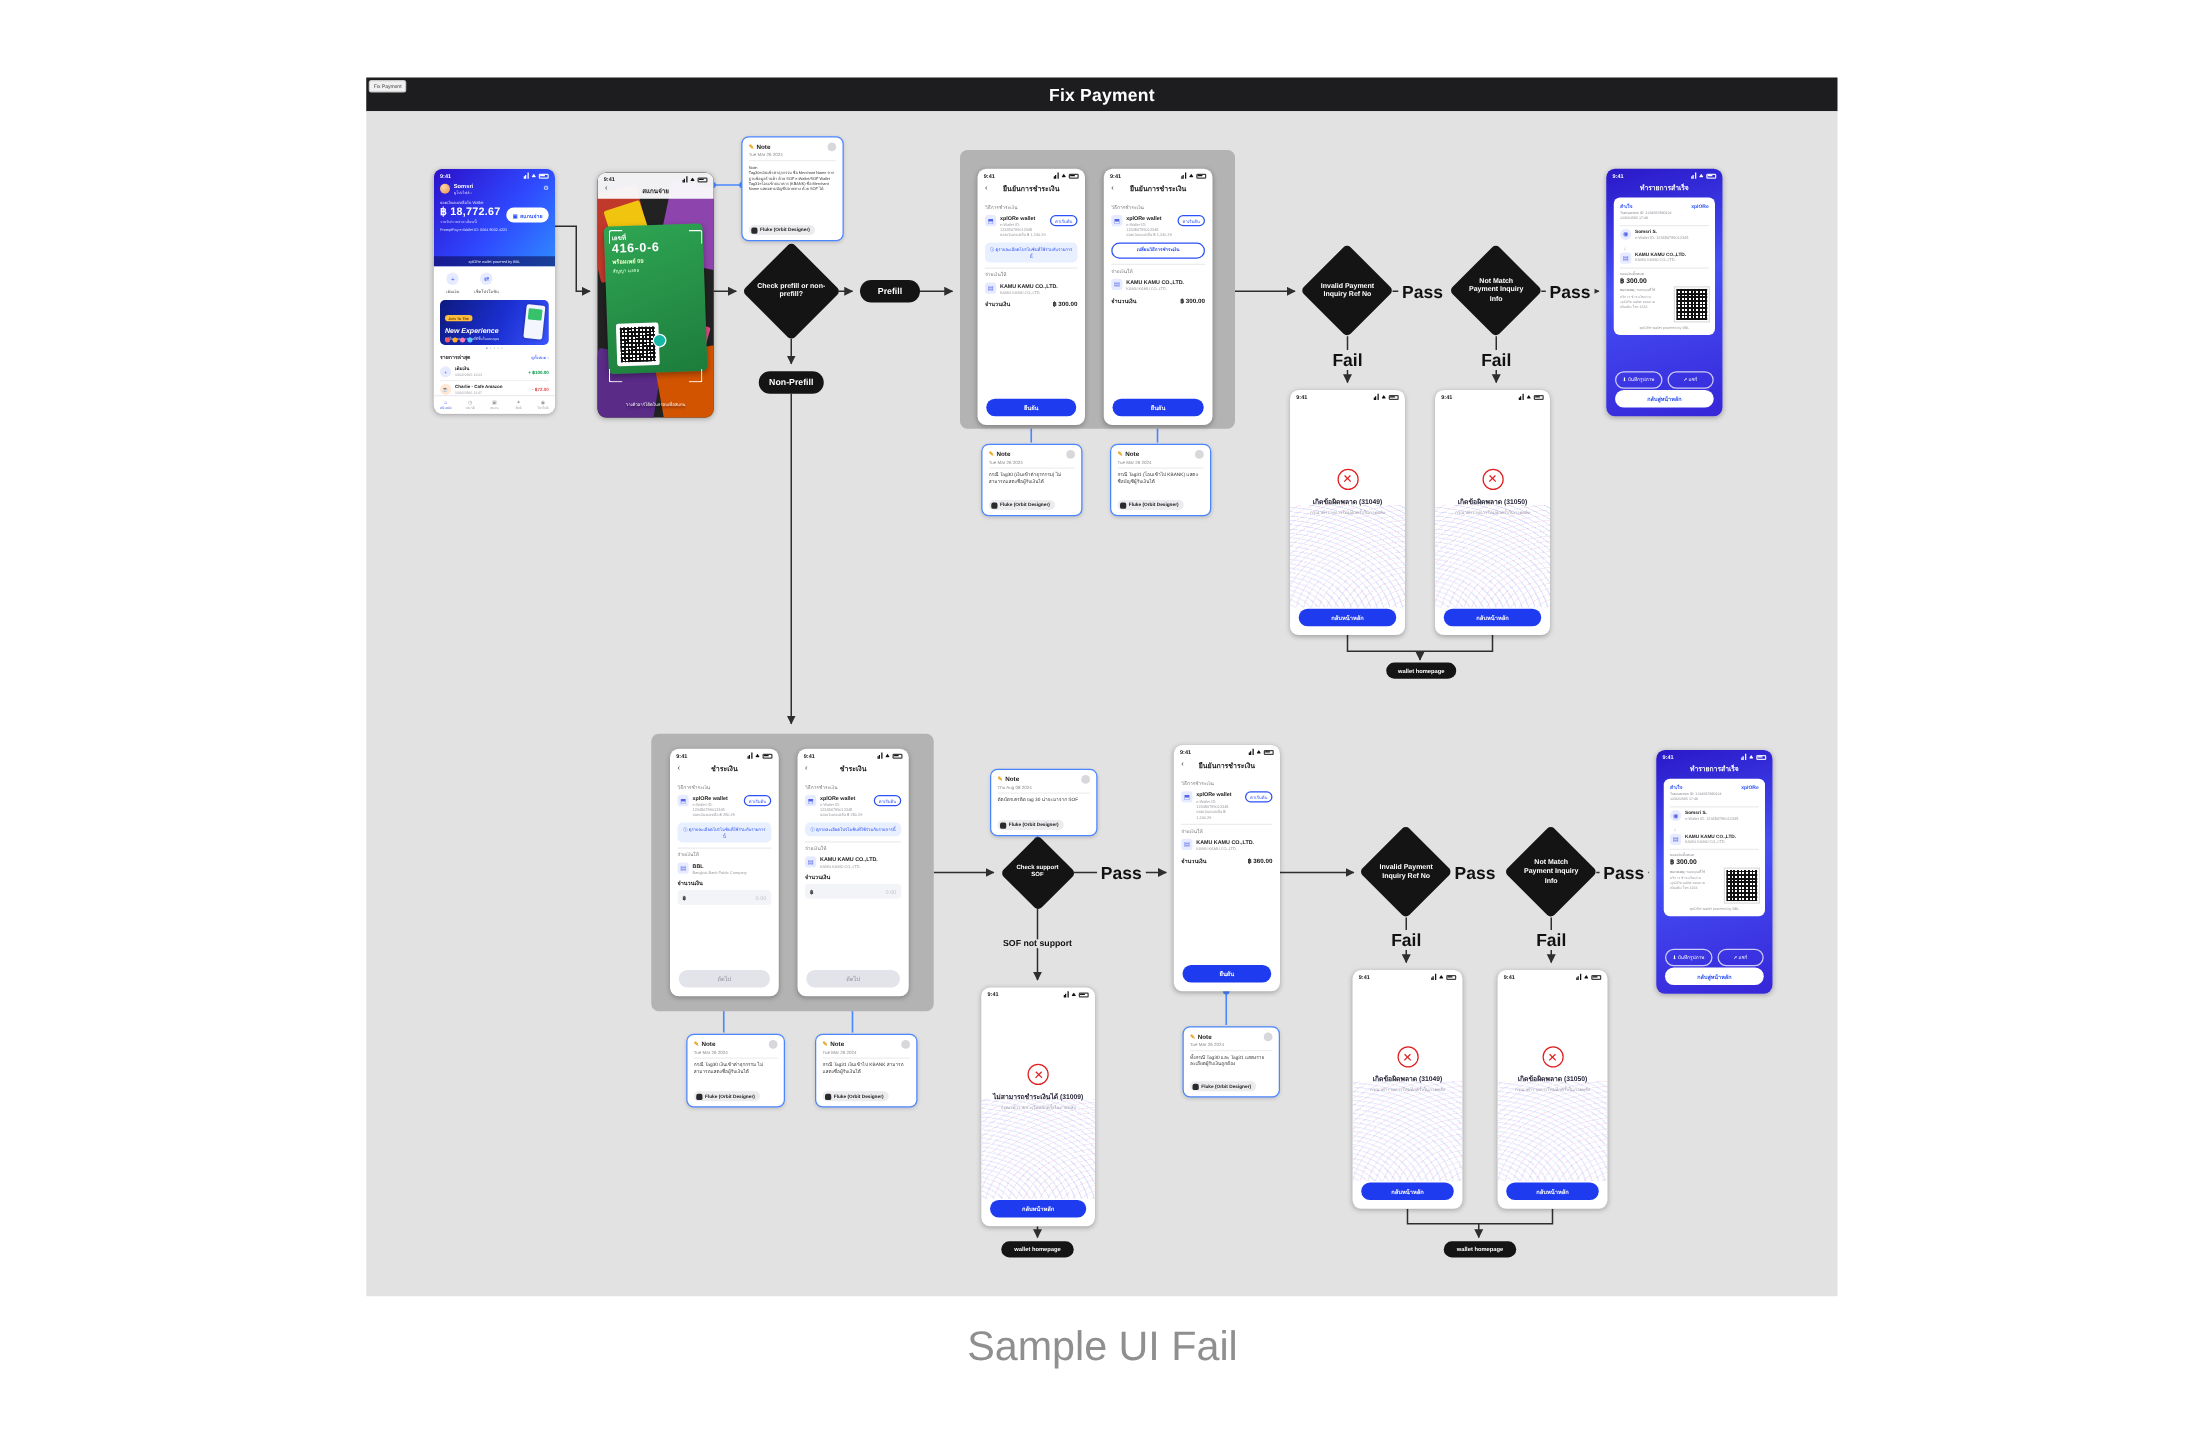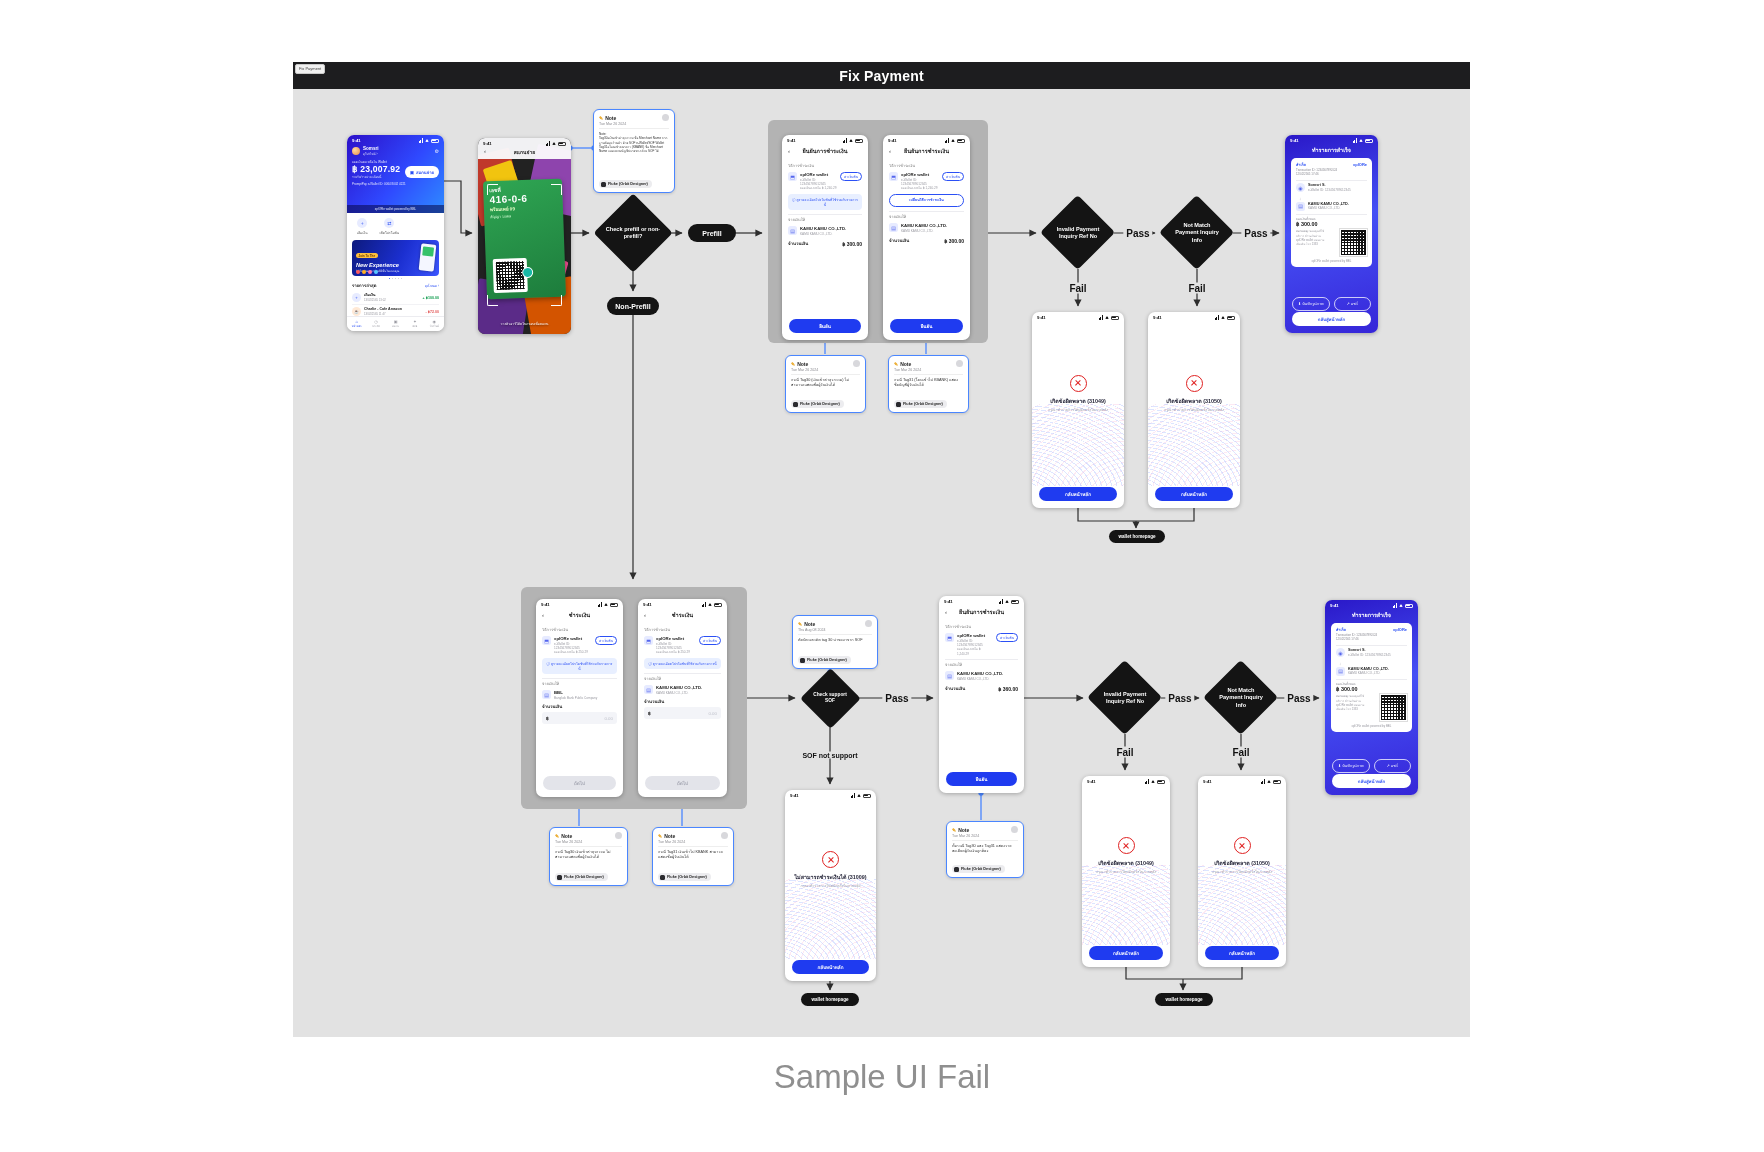--- a/index.html
+++ b/index.html
@@ -12,21 +12,21 @@
   .caption{position:absolute;left:0;top:1058px;width:100%;text-align:center;font-size:33px;color:#8f8f8f}
   .wires{position:absolute;inset:0;pointer-events:none}
   
   .group{position:absolute;background:#b3b3b3;border-radius:6px}
   .diamond{position:absolute;display:flex;align-items:center;justify-content:center;text-align:center}
   .diamond i{position:absolute;inset:13%;background:#141414;transform:rotate(45deg);border-radius:4px}
   .diamond span{position:relative;color:#fff;font-size:5.6px;font-weight:bold;line-height:1.3;width:72%}
   .pill{position:absolute;background:#141414;color:#fff;border-radius:10px;font-weight:bold;display:flex;align-items:center;justify-content:center}
   .pill.big{font-size:7px}
   .pill.small{font-size:4.6px}
-  .lbl{position:absolute;transform:translate(-50%,-50%);font-size:10px;font-weight:bold;color:#111;background:#e2e2e2;padding:0 3px;white-space:nowrap}
+  .lbl{position:absolute;transform:translate(-50%,-50%);font-size:14px;font-weight:bold;color:#111;background:#e2e2e2;padding:0 3px;white-space:nowrap}
   
   .note{position:absolute;background:#fff;border:1.2px solid #4a86ff;border-radius:6px;box-shadow:0 1px 3px rgba(0,0,0,.15);padding:4px 5px;box-sizing:border-box;overflow:hidden}
   .note-head{display:flex;align-items:center;gap:2px;font-size:5px;font-weight:bold;color:#222}
   .note-pencil{color:#e8a013;font-size:5px}
   .note-avatar{margin-left:auto;width:7px;height:7px;border-radius:50%;background:#d8d8dc}
   .note-date{font-size:3.6px;color:#8a8a8f;margin:1px 0 3px;border-bottom:.5px solid #eee;padding-bottom:2px}
   .note-body{font-size:3.8px;color:#333;line-height:1.4;white-space:pre-line}
   .note-author{position:absolute;left:5px;bottom:4px;display:flex;align-items:center;gap:2px;background:#ececef;border-radius:6px;padding:1.5px 4px 1.5px 2px;font-size:3.8px;color:#222;font-weight:bold}
   .note-author i{width:5px;height:5px;border-radius:1.5px;background:#2a2a2e;display:block}
   
@@ -234,21 +234,21 @@
           </div>
         <div class="wh-prof">
           <span class="avatar"></span>
           <span>
               <div class="wh-name">Somsri</div>
           <div class="wh-sub">ดูโปรไฟล์ ›</div>
             </span>
           <span class="gear">⚙</span>
         </div>
         <div class="wh-ball">ยอดเงินคงเหลือใน Wallet</div>
-        <div class="wh-bal">฿ 23,007.92</div>
+        <div class="wh-bal">฿ 18,772.67</div>
         <div class="wh-bup">รายรับ/รายจ่าย เดือนนี้</div>
         <div class="scanbtn">
             <span>▣</span>
             <span>สแกนจ่าย</span>
           </div>
         <div class="wh-pp">PromptPay e-Wallet ID: 0064 8002 4221</div>
         <div class="wh-strip">xplORe wallet powered by BBL</div>
       </div>
       <div class="wh-acts">
         <div class="wh-act">

